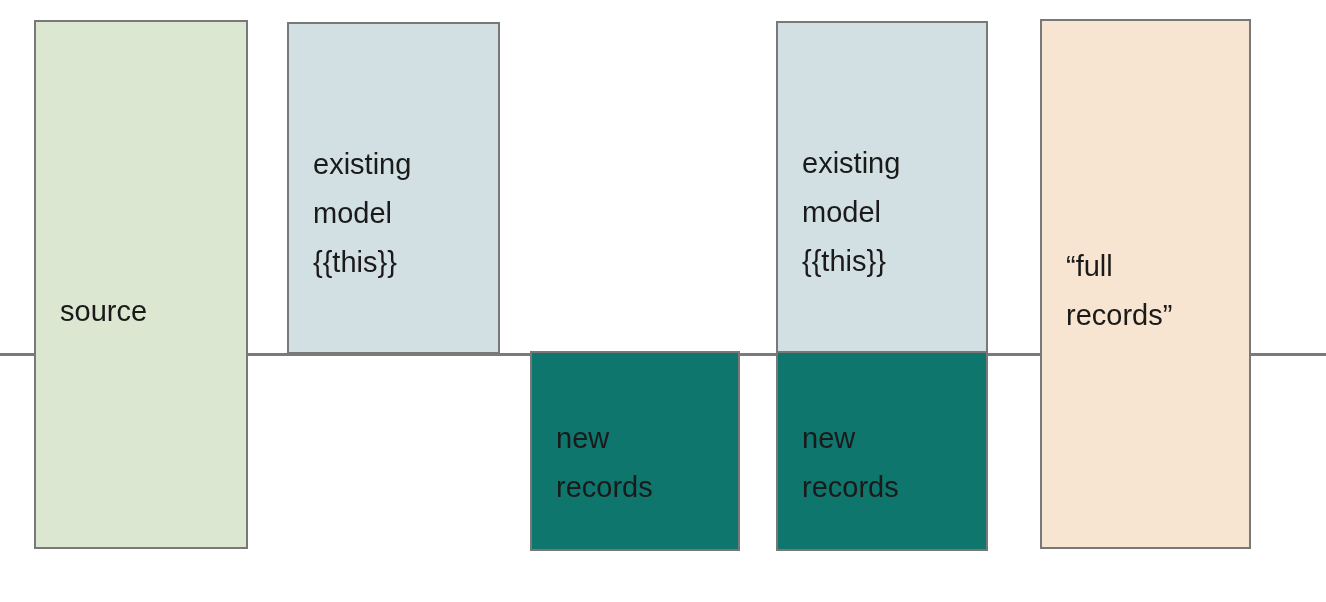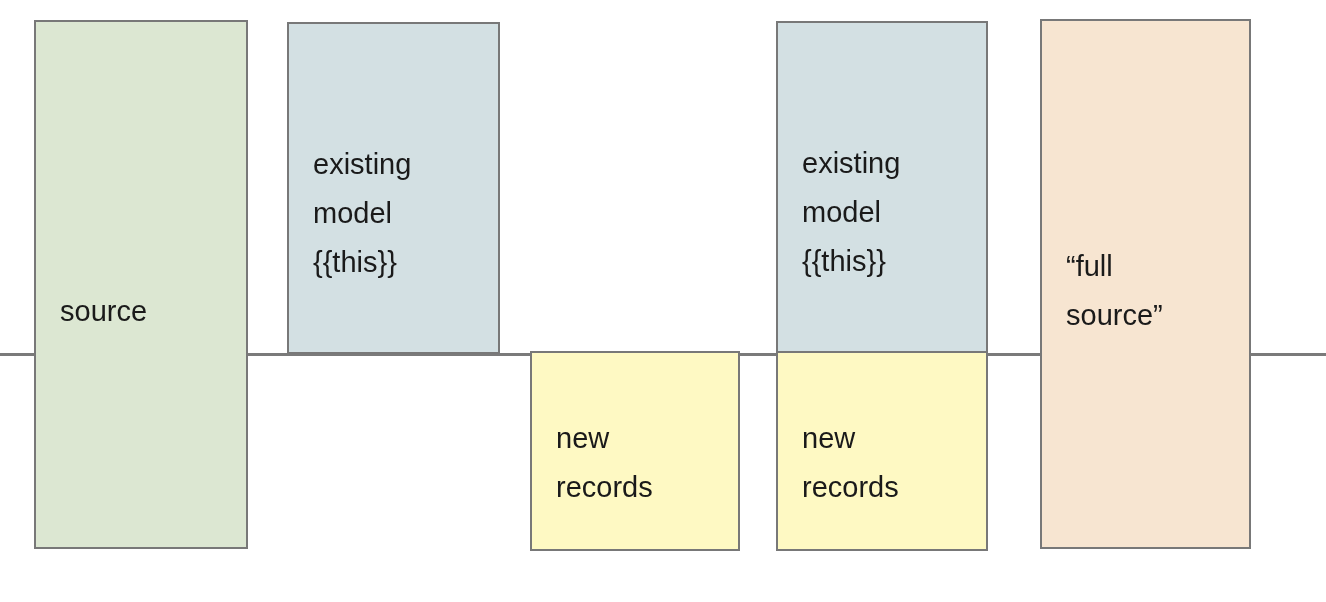--- a/index.html
+++ b/index.html
@@ -33,21 +33,21 @@
     overflow: visible;
   }
   .box .label {
     position: absolute;
     left: 24px;
     width: calc(100% - 30px);
     text-align: left;
   }
   .fill-green  { background: #dce7d2; }
   .fill-blue   { background: #d3e0e3; }
-  .fill-pink   { background: #fef9c3; }
+  .fill-pink   { background: #0f766e; }
   .fill-orange { background: #f7e5d1; }
 </style>
 </head>
 <body>
 
 <div id="canvas">
 
   <div class="axis-line" style="left: 0px; top: 353px; width: 1326px; height: 3px; background: rgb(122, 122, 122);"></div>
 
   <div id="boxes-layer">
@@ -56,16 +56,16 @@
 model
 {{this}}</div></div>
       <div class="box fill-pink" style="left: 530px; top: 351px; width: 210px; height: 200px; border-color: rgb(120, 120, 120);"><div class="label" style="top: 61px; color: rgb(26, 26, 26);">new
 records</div></div>
       <div class="box fill-blue" style="left: 776px; top: 21px; width: 212px; height: 333px; border-color: rgb(120, 120, 120);"><div class="label" style="top: 116px; color: rgb(26, 26, 26);">existing
 model
 {{this}}</div></div>
       <div class="box fill-pink" style="left: 776px; top: 351px; width: 212px; height: 200px; border-color: rgb(120, 120, 120);"><div class="label" style="top: 61px; color: rgb(26, 26, 26);">new
 records</div></div>
       <div class="box fill-orange" style="left: 1040px; top: 19px; width: 211px; height: 530px; border-color: rgb(120, 120, 120);"><div class="label" style="top: 221px; color: rgb(26, 26, 26);">“full
-source”</div></div>
+records”</div></div>
     </div>
 
 </div>
 
 </body></html>

